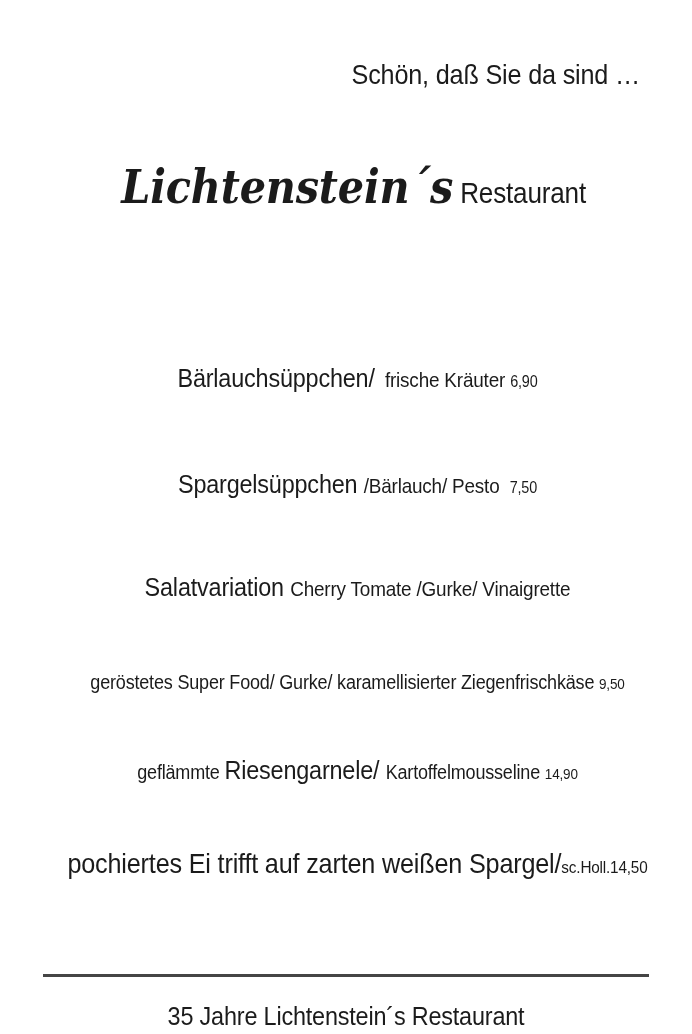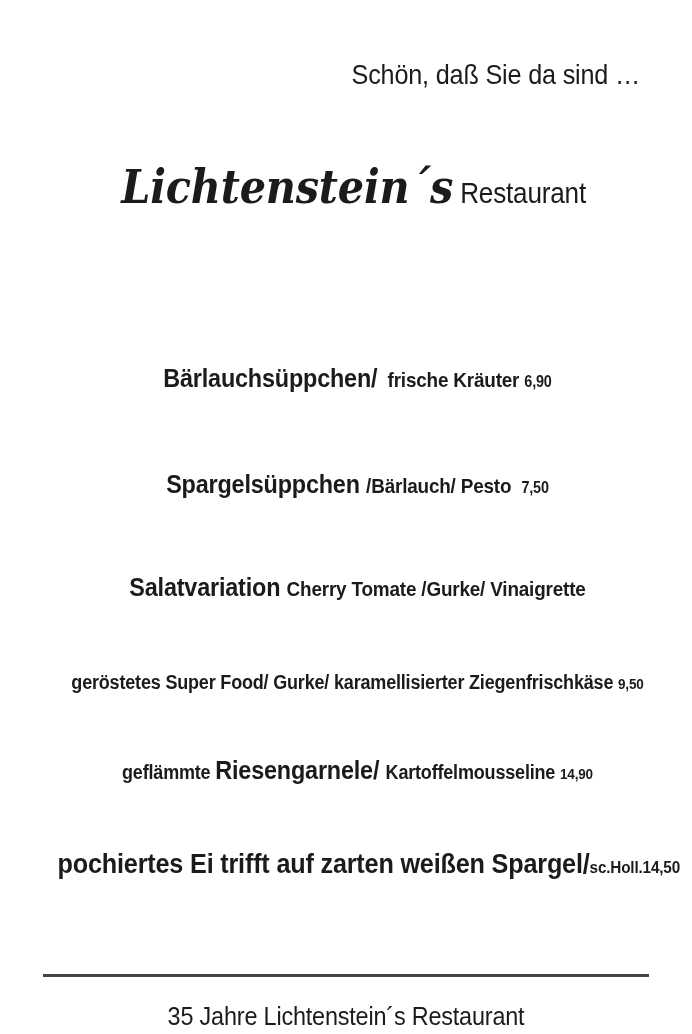--- a/index.html
+++ b/index.html
@@ -37,21 +37,21 @@
     line-height:54px;
   }
   .title .script{
     font-family:"DejaVu Serif","Liberation Serif",serif;
     font-style:italic;
     font-weight:600;
     font-size:46px;
   }
   .title .plain{ font-size:29px; }
   
-  .starters{ margin-top:48px;font-weight:bold; }
+  .starters{ margin-top:48px; }
   .divider{
     margin:60px 0 0 43px;
     width:606px;
     border-top:3px solid #454545;
   }
   .anniv-h{ margin-top:24px; line-height:30px; font-size:26px; }
   .anniv-s{ line-height:27px; font-size:20px; }
   
   .t-name{ font-size:26px; }
   .t-big{ font-size:28px; }

